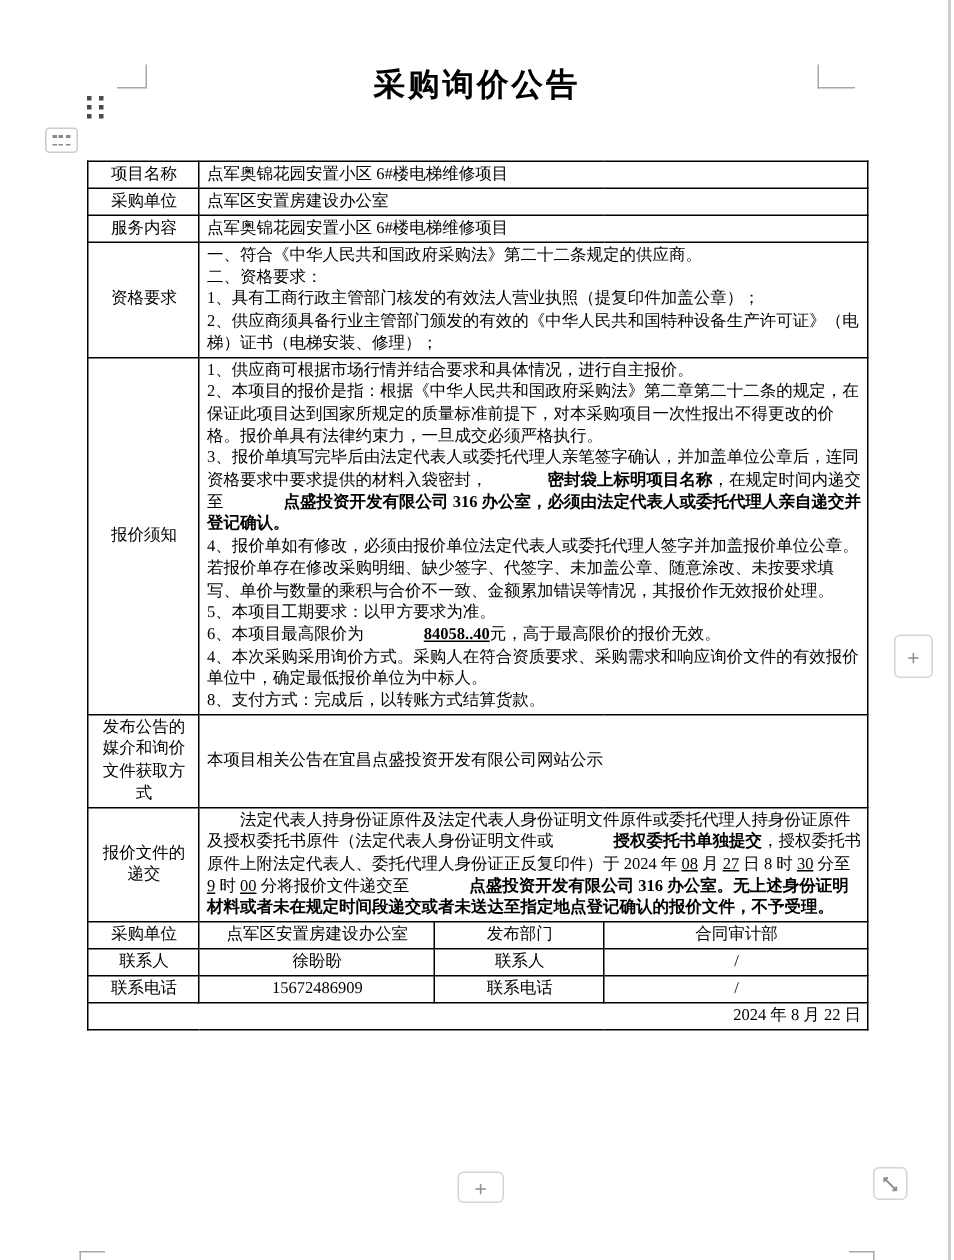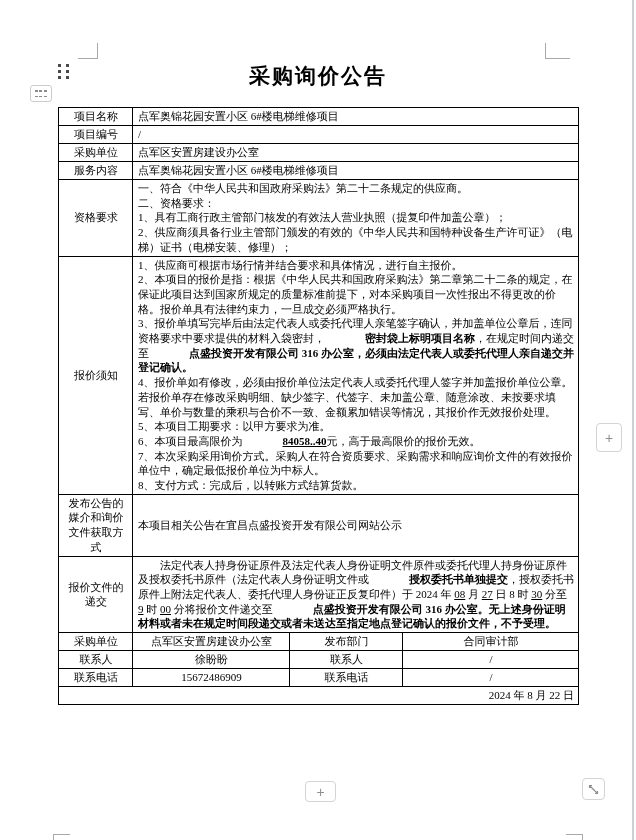--- a/index.html
+++ b/index.html
@@ -2,21 +2,21 @@
 <html><head>
 <meta charset="utf-8">
 <style>
   html,body{margin:0;padding:0;background:#ffffff;}
   .page{
     position:relative;width:636px;height:840px;background:#fff;overflow:hidden;
     font-family:"Liberation Serif","DejaVu Serif",serif;color:#000;
   }
   
   .doc-title{
-    position:absolute;top:62px;left:0;width:100%;text-align:center;
+    position:absolute;top:42px;left:0;width:100%;text-align:center;
     font-size:21px;font-weight:bold;letter-spacing:2px;margin:0;
   }
   
   table.doc{
     position:absolute;left:58px;top:107px;width:520px;
     border-collapse:collapse;table-layout:fixed;
   }
   table.doc td{
     border:1px solid #000;font-size:11px;line-height:14.7px;
     padding:1px 4px 1px 5px;vertical-align:middle;word-break:break-all;
@@ -100,24 +100,20 @@
         <col style="width:157px">
         <col style="width:113px">
         <col style="width:176px">
       </colgroup>
     <tbody>
       <tr class="simple">
         <td class="lbl">项目名称</td>
         <td colspan="3">点军奥锦花园安置小区 6#楼电梯维修项目</td>
       </tr>
       <tr class="simple">
-        <td class="lbl">项目编号</td>
-        <td colspan="3">/</td>
-      </tr>
-      <tr class="simple">
         <td class="lbl">采购单位</td>
         <td colspan="3">点军区安置房建设办公室</td>
       </tr>
       <tr class="simple">
         <td class="lbl">服务内容</td>
         <td colspan="3">点军奥锦花园安置小区 6#楼电梯维修项目</td>
       </tr>
 
       <tr>
         <td class="lbl">资格要求</td>
@@ -131,21 +127,21 @@
 
       <tr>
         <td class="lbl">报价须知</td>
         <td colspan="3" class="rich">
             <div><span>1、供应商可根据市场行情并结合要求和具体情况，进行自主报价。</span></div>
             <div><span>2、本项目的报价是指：根据《中华人民共和国政府采购法》第二章第二十二条的规定，在保证此项目达到国家所规定的质量标准前提下，对本采购项目一次性报出不得更改的价格。报价单具有法律约束力，一旦成交必须严格执行。</span></div>
             <div><span>3、报价单填写完毕后由法定代表人或委托代理人亲笔签字确认，并加盖单位公章后，连同资格要求中要求提供的材料入袋密封，</span><span class="b">密封袋上标明项目名称</span><span>，在规定时间内递交至</span><span class="b">点盛投资开发有限公司 316 办公室，必须由法定代表人或委托代理人亲自递交并登记确认。</span></div>
             <div><span>4、报价单如有修改，必须由报价单位法定代表人或委托代理人签字并加盖报价单位公章。若报价单存在修改采购明细、缺少签字、代签字、未加盖公章、随意涂改、未按要求填写、单价与数量的乘积与合价不一致、金额累加错误等情况，其报价作无效报价处理。</span></div>
             <div><span>5、本项目工期要求：以甲方要求为准。</span></div>
             <div><span>6、本项目最高限价为</span><span class="b u">84058..40</span><span>元，高于最高限价的报价无效。</span></div>
-            <div><span>7、本次采购采用询价方式。采购人在符合资质要求、采购需求和响应询价文件的有效报价单位中，确定最低报价单位为中标人。</span></div>
+            <div><span>4、本次采购采用询价方式。采购人在符合资质要求、采购需求和响应询价文件的有效报价单位中，确定最低报价单位为中标人。</span></div>
             <div><span>8、支付方式：完成后，以转账方式结算货款。</span></div>
           </td>
       </tr>
 
 
       <tr>
         <td class="lbl">发布公告的媒介和询价文件获取方式</td>
         <td colspan="3">本项目相关公告在宜昌点盛投资开发有限公司网站公示</td>
       </tr>
 

